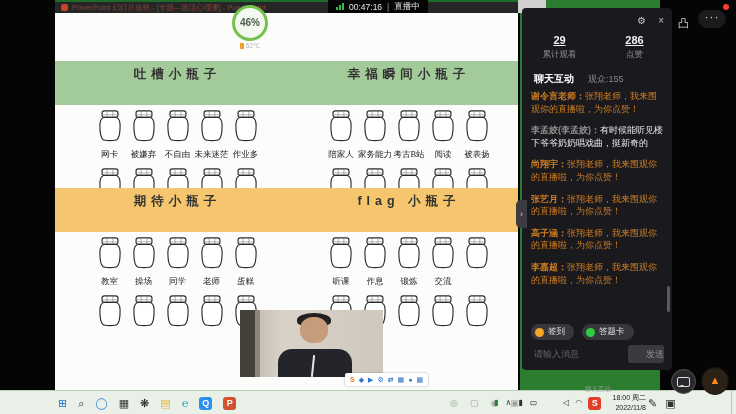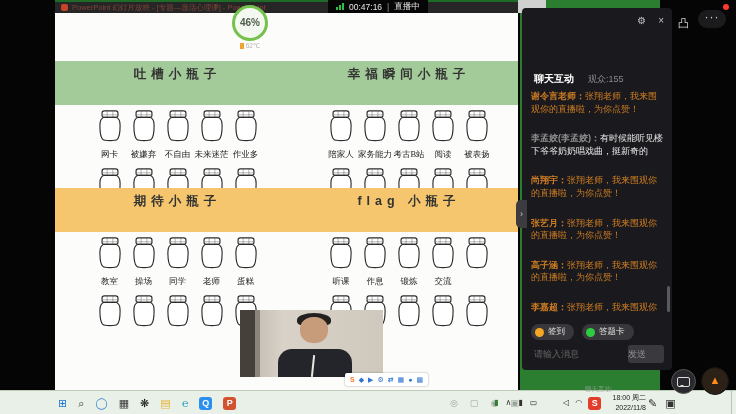--- a/index.html
+++ b/index.html
@@ -47,34 +47,34 @@
   #chat-panel{position:absolute;left:522px;top:8px;width:150px;height:362px;background:#1a1a1e;border-radius:4px;z-index:10;}
   #panel-icons{position:absolute;top:7px;right:8px;display:flex;gap:12px;color:#c0c0c0;font-size:10px;}
   #panel-icons span{cursor:default;}
   #panel-stats{position:absolute;top:26px;left:0;width:100%;display:flex;}
   .stat{flex:1;text-align:center;}
   .stat-value{font-size:11px;font-weight:bold;color:#f0f0f0;text-decoration:underline;}
   .stat-label{font-size:8.5px;color:#8f8f8f;margin-top:3px;}
   #panel-tabs{position:absolute;top:64px;left:12px;display:flex;gap:14px;align-items:baseline;}
   .tab-active{font-size:10px;font-weight:bold;color:#ffffff;}
   .tab-idle{font-size:9px;color:#8a8a8a;}
-  #chat-list{position:absolute;top:82px;left:9px;right:9px;bottom:56px;overflow:hidden;display:flex;flex-direction:column;gap:17px;font-size:9px;line-height:1.4;}
+  #chat-list{position:absolute;top:82px;left:9px;right:9px;bottom:56px;overflow:hidden;display:flex;flex-direction:column;gap:9px;font-size:9px;line-height:1.4;}
   .msg{word-break:break-all;}
   .msg .msg-name{font-weight:bold;}
   .msg.orange .msg-name,.msg.orange .msg-text{color:#cf7d22;}
   .msg.plain .msg-name{color:#8d8d8d;}
   .msg.plain .msg-text{color:#e8e8e8;}
   #panel-scrollthumb{position:absolute;right:2px;bottom:58px;width:3px;height:26px;background:#5a5a5e;border-radius:2px;}
   #quick-btns{position:absolute;bottom:30px;left:9px;display:flex;gap:8px;}
   .pill{display:flex;align-items:center;gap:4px;background:#38383c;border-radius:9px;padding:2px 9px 2px 4px;font-size:8.5px;color:#e0e0e0;}
   .pill-dot{width:9px;height:9px;border-radius:50%;display:inline-block;}
   #input-row{position:absolute;bottom:7px;left:10px;right:8px;display:flex;align-items:center;gap:6px;}
   #chat-input{flex:1;background:transparent;border:none;outline:none;color:#dddddd;font-size:9px;min-width:0;}
   #chat-input::placeholder{color:#666;}
-  #send-btn{width:36px;height:18px;background:#3a3a3e;border:none;border-radius:3px;color:#909090;font-size:9px;line-height:18px;text-align:left;padding:0;}
+  #send-btn{width:36px;height:18px;background:#3a3a3e;border:none;border-radius:3px;color:#909090;font-size:9px;line-height:18px;text-align:right;padding:0;}
   #panel-handle{position:absolute;left:516px;top:200px;width:11px;height:28px;background:#3c3c40;border-radius:5px 0 0 5px;z-index:11;color:#cfcfcf;font-size:9px;line-height:28px;text-align:center;}
   
   #cam{position:absolute;left:240px;top:310px;width:143px;height:67px;background:linear-gradient(90deg,#b9b2a8 0%,#d8d2c8 30%,#cfc8bd 100%);overflow:hidden;z-index:6;}
   #cam-door{position:absolute;left:0;top:0;width:15px;height:67px;background:#46403a;}
   #cam-door2{position:absolute;left:15px;top:0;width:5px;height:67px;background:#8d8579;}
   .head{position:absolute;left:60px;top:7px;width:28px;height:26px;background:#c79c7b;border-radius:46%;}
   .hair{position:absolute;left:57px;top:3px;width:34px;height:14px;background:#232020;border-radius:50% 50% 40% 40%;}
   .torso{position:absolute;left:38px;bottom:-4px;width:74px;height:32px;background:#24242b;border-radius:14px 14px 0 0;}
   .cord{position:absolute;left:72px;bottom:0;width:2px;height:22px;background:#e8e6e2;transform:rotate(6deg);}
   
@@ -392,20 +392,30 @@
   <span>00:47:16</span>
   <span class="dim">|</span>
   <span>直播中</span>
 </div>
 
 <div id="chat-panel">
   <div id="panel-icons">
     <span>⚙</span>
     <span>×</span>
   </div>
+  <div id="panel-stats">
+    <div class="stat">
+      <div class="stat-value">29</div>
+      <div class="stat-label">累计观看</div>
+    </div>
+    <div class="stat">
+      <div class="stat-value">286</div>
+      <div class="stat-label">点赞</div>
+    </div>
+  </div>
   <div id="panel-tabs">
     <span class="tab-active">聊天互动</span>
     <span class="tab-idle">观众:155</span>
   </div>
   <div id="chat-list">
       <div class="msg orange"><span class="msg-name">谢令言老师：</span><span class="msg-text">张翔老师，我来围观你的直播啦，为你点赞！</span></div>
       <div class="msg plain"><span class="msg-name">李孟姣(李孟姣)：</span><span class="msg-text">有时候能听见楼下爷爷奶奶唱戏曲，挺新奇的</span></div>
       <div class="msg orange"><span class="msg-name">尚翔宇：</span><span class="msg-text">张翔老师，我来围观你的直播啦，为你点赞！</span></div>
       <div class="msg orange"><span class="msg-name">张艺月：</span><span class="msg-text">张翔老师，我来围观你的直播啦，为你点赞！</span></div>
       <div class="msg orange"><span class="msg-name">高子涵：</span><span class="msg-text">张翔老师，我来围观你的直播啦，为你点赞！</span></div>

